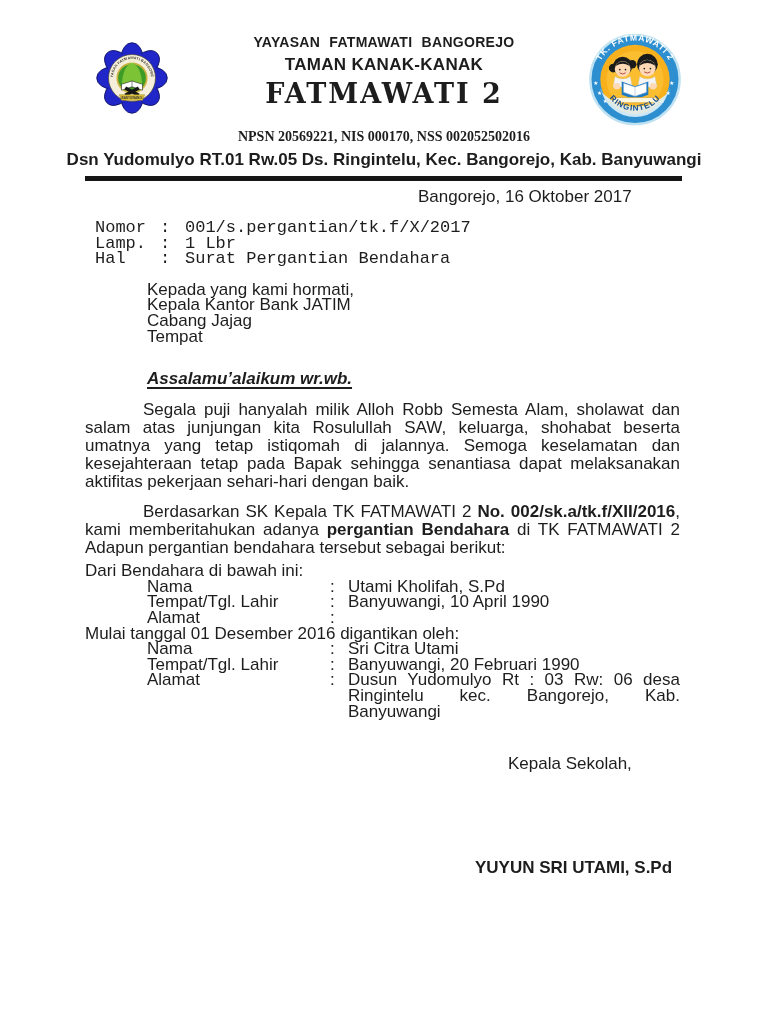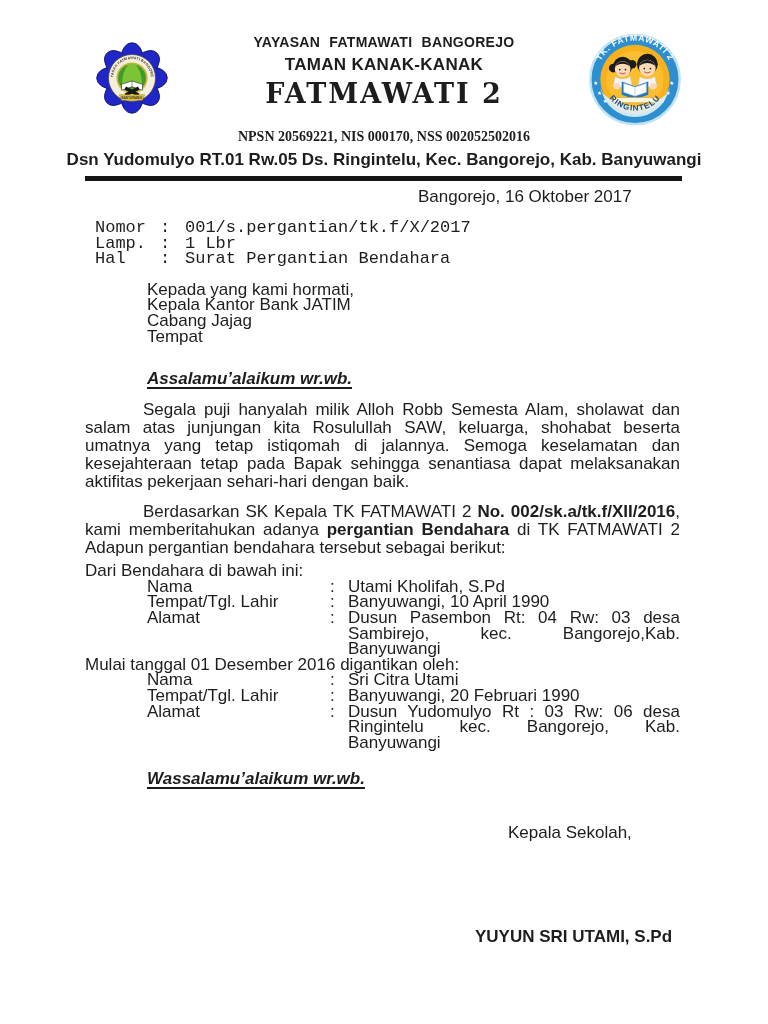--- a/index.html
+++ b/index.html
@@ -210,21 +210,20 @@
         <div class="detail-value">Utami Kholifah, S.Pd</div>
       </div>
       <div class="detail-row">
         <span>Tempat/Tgl. Lahir</span>
         <span>:</span>
         <div class="detail-value">Banyuwangi, 10 April 1990</div>
       </div>
       <div class="detail-row">
         <span>Alamat</span>
         <span>:</span>
-        <div class="detail-value">Dusun Pasembon Rt: 04 Rw: 03 desa Sambirejo, kec. Bangorejo,Kab. Banyuwangi</div>
       </div>
     </div>
 
     <div class="replacement-heading">Mulai tanggal 01 Desember 2016 digantikan oleh:</div>
 
     <div>
       <div class="detail-row">
         <span>Nama</span>
         <span>:</span>
         <div class="detail-value">Sri Citra Utami</div>
@@ -235,20 +234,19 @@
         <div class="detail-value">Banyuwangi, 20 Februari 1990</div>
       </div>
       <div class="detail-row">
         <span>Alamat</span>
         <span>:</span>
         <div class="detail-value">Dusun Yudomulyo Rt : 03 Rw: 06 desa Ringintelu kec. Bangorejo, Kab. Banyuwangi</div>
       </div>
     </div>
 
 
-    <div class="salutation closing-salutation">Wassalamu’alaikum wr.wb.</div>
 
     <div class="signer-title">Kepala Sekolah,</div>
 
     <div class="signer-name">YUYUN SRI UTAMI, S.Pd</div>
 
   </div>
 </div>
 
 </body></html>

